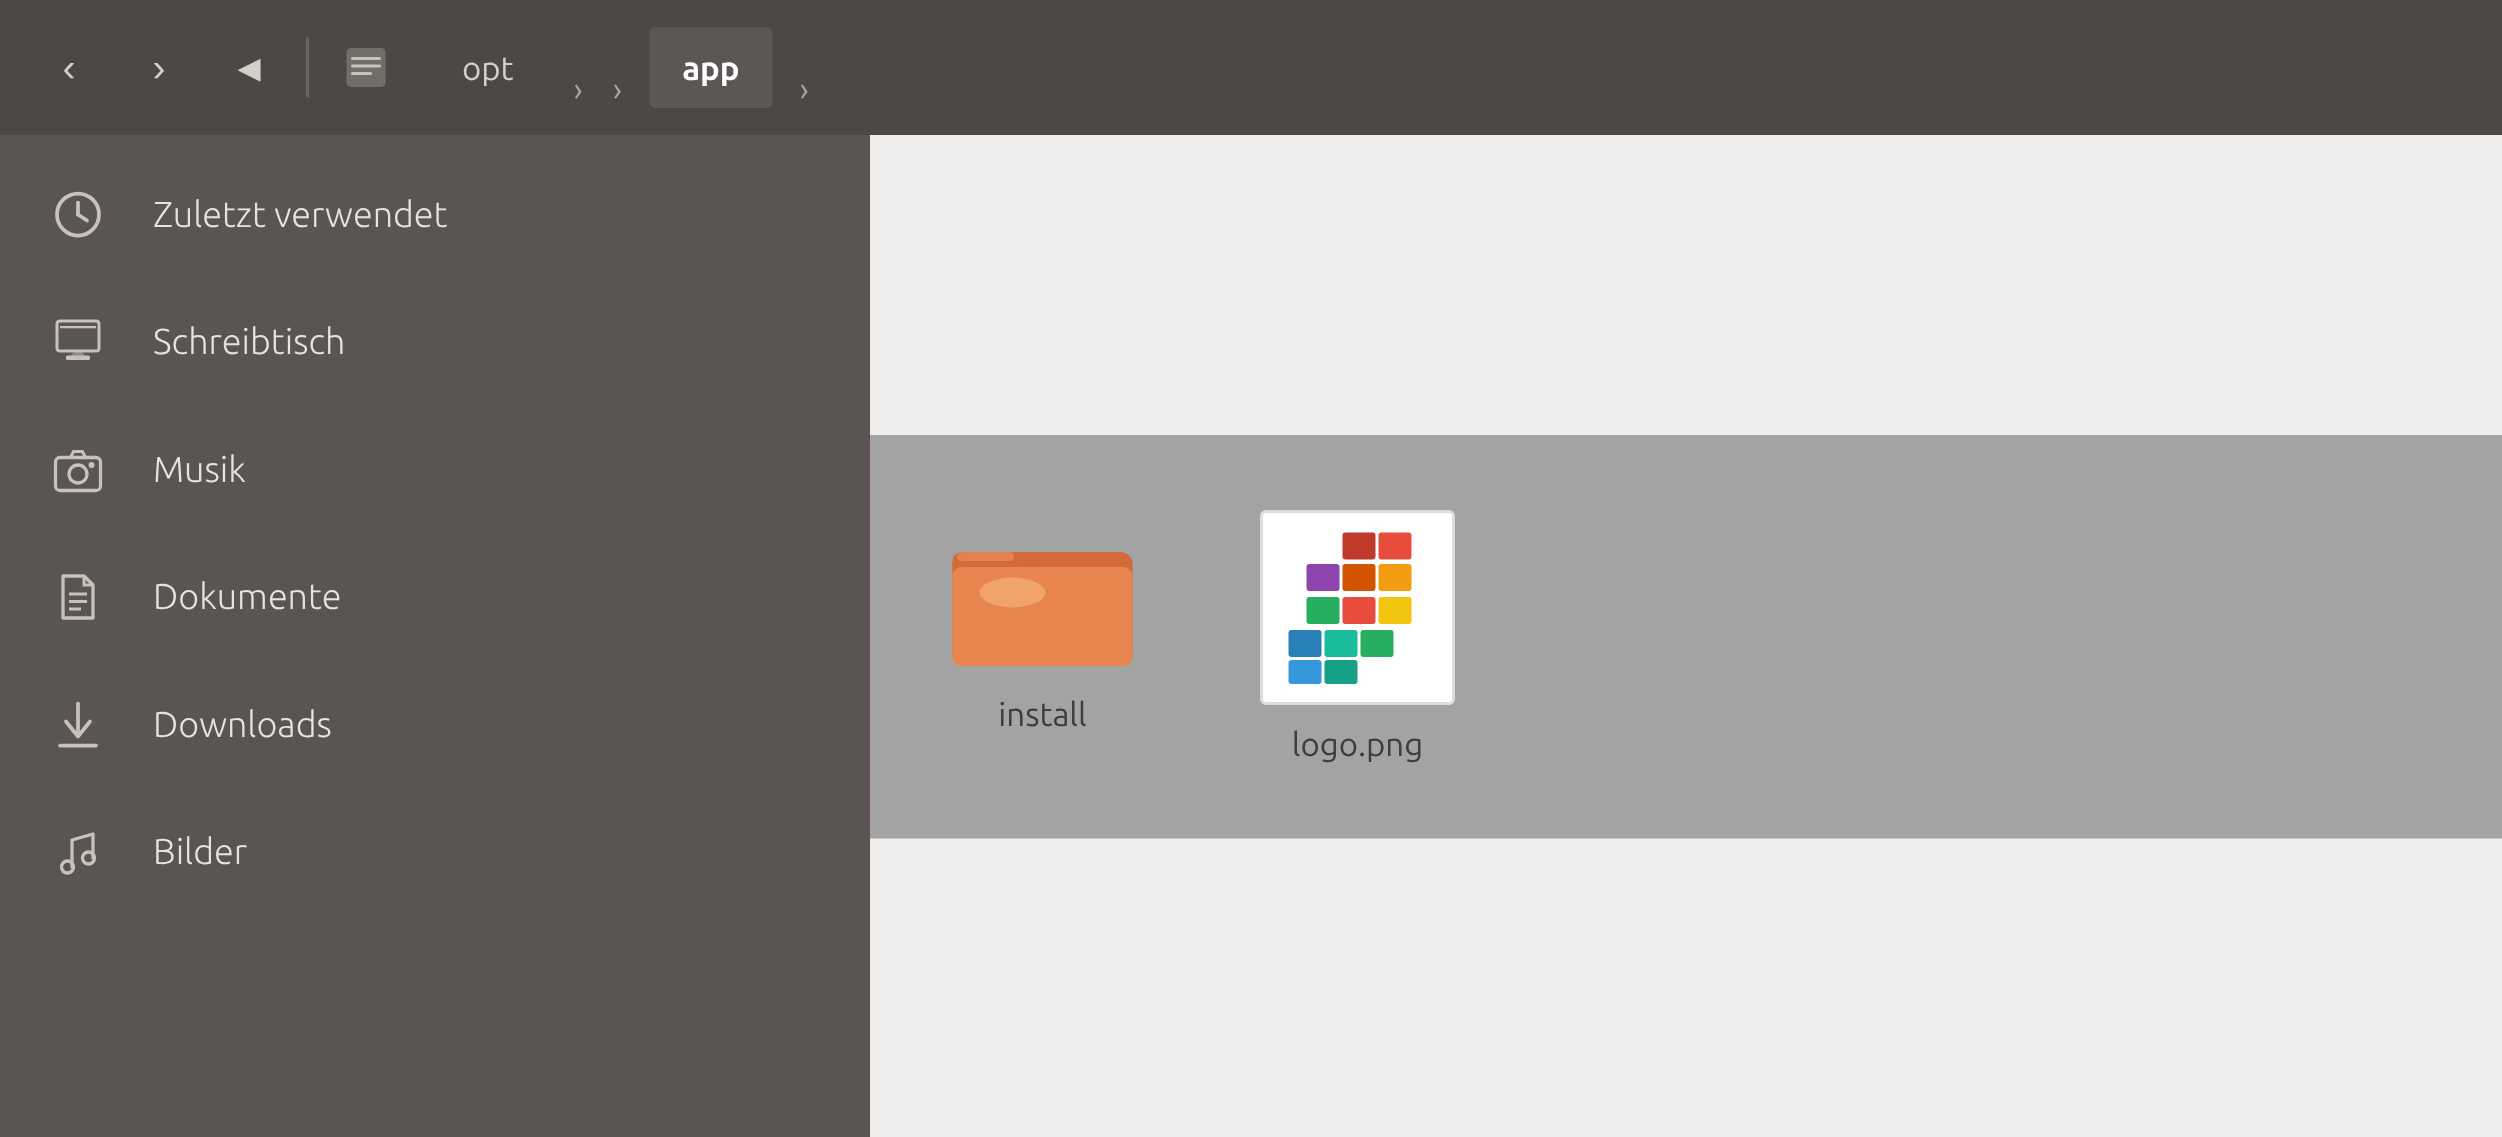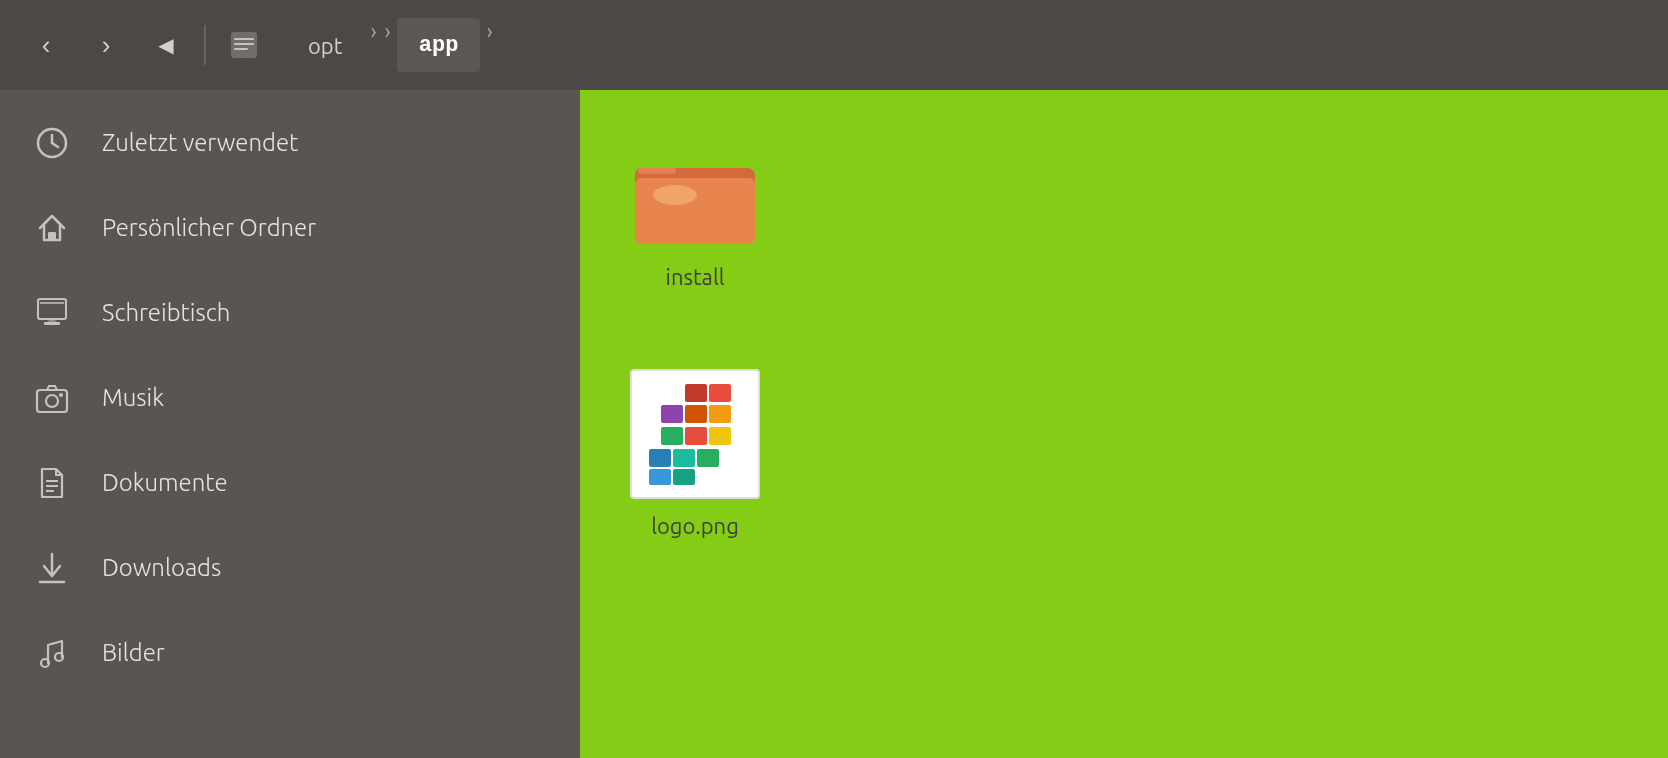--- a/index.html
+++ b/index.html
@@ -37,54 +37,54 @@
 
     .toolbar-sep {
       width: 2px;
       height: 40px;
       background: rgba(255,255,255,0.15);
       margin: 0 4px;
     }
 
     .breadcrumb-area {
       display: flex;
-      align-items: flex-start;
+      align-items: flex-end;
       flex: 1;
-      gap: 4px;
+      gap: 16px;
       margin-left: 8px;
     }
 
     .breadcrumb-item {
       display: flex;
       align-items: center;
       height: 54px;
       padding: 0 22px;
       color: #d4cfc9;
       font-size: 22px;
       cursor: pointer;
       border-radius: 4px;
       background: transparent;
     }
     .breadcrumb-item.active {
       background: #5c5654;
       color: #ffffff;
       font-weight: bold;
-      font-family: Liberation Mono, monospace;
     }
 
     .breadcrumb-arrow {
       color: #aaa49e;
       font-size: 22px;
       margin: 0 2px;
     }
 
     
     .main {
       display: flex;
       height: calc(758px - 90px);
+      align-items: center;
     }
 
     
     .sidebar {
       width: 580px;
       background: #5a5452;
       height: 100%;
       padding-top: 10px;
     }
 
@@ -111,24 +111,23 @@
 
     .sidebar-label {
       font-size: 24px;
       color: #e8e3dd;
       font-weight: 300;
     }
 
     
     .file-area {
       flex: 1;
-      background: #84cc16;
+      background: #a3a3a3;
       padding: 40px;
       display: flex;
-      flex-direction: column;
       align-items: flex-start;
       gap: 60px;
     }
 
     .file-item {
       display: flex;
       flex-direction: column;
       align-items: center;
       gap: 14px;
       cursor: pointer;
@@ -234,30 +233,20 @@
       <div class="sidebar-icon">
         <svg width="36" height="36" viewBox="0 0 36 36" fill="none">
           <circle cx="18" cy="18" r="14" stroke="#c8c2bb" stroke-width="2.5" fill="none"></circle>
           <line x1="18" y1="10" x2="18" y2="18" stroke="#c8c2bb" stroke-width="2.5" stroke-linecap="round"></line>
           <line x1="18" y1="18" x2="24" y2="22" stroke="#c8c2bb" stroke-width="2.5" stroke-linecap="round"></line>
         </svg>
       </div>
       <span class="sidebar-label">Zuletzt verwendet</span>
     </div>
 
-    <div class="sidebar-item">
-      <div class="sidebar-icon">
-        <svg width="36" height="36" viewBox="0 0 36 36" fill="none">
-          <path d="M6 18L18 6L30 18" stroke="#c8c2bb" stroke-width="2.5" stroke-linecap="round" stroke-linejoin="round" fill="none"></path>
-          <path d="M10 14V30H26V14" stroke="#c8c2bb" stroke-width="2.5" stroke-linecap="round" stroke-linejoin="round" fill="none"></path>
-          <rect x="14" y="22" width="8" height="8" rx="1" fill="#c8c2bb"></rect>
-        </svg>
-      </div>
-      <span class="sidebar-label">Persönlicher Ordner</span>
-    </div>
 
     <div class="sidebar-item">
       <div class="sidebar-icon">
         <svg width="36" height="36" viewBox="0 0 36 36" fill="none">
           <path d="M4 6 Q4 4 6 4 L30 4 Q32 4 32 6 L32 22 Q32 24 30 24 L6 24 Q4 24 4 22 Z" stroke="#c8c2bb" stroke-width="2" fill="none"></path>
           <path d="M6 8 L30 8" stroke="#c8c2bb" stroke-width="1.5"></path>
           <path d="M14 26 Q16 24 18 24 Q20 24 22 26 L24 30 L12 30 Z" fill="#c8c2bb" opacity="0.5"></path>
           <rect x="10" y="27" width="16" height="3" rx="1" fill="#c8c2bb"></rect>
         </svg>
       </div>

